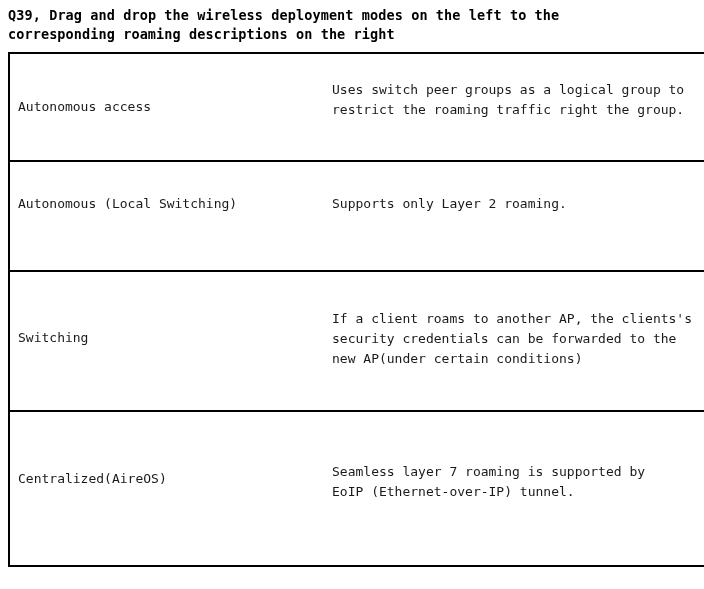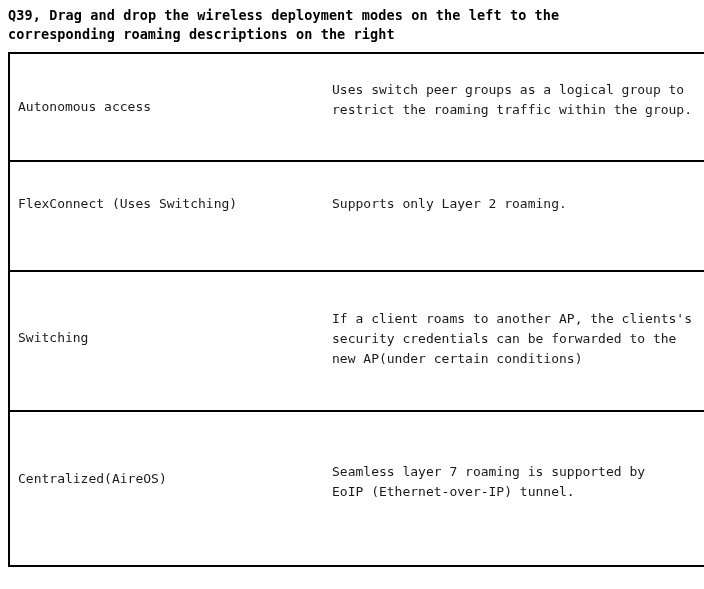--- a/index.html
+++ b/index.html
@@ -93,26 +93,26 @@
   </p>
 
   <table class="match-table">
     <tbody>
       <tr class="row-1">
         <td class="left-cell">
           <span>Autonomous access</span>
         </td>
         <td class="right-cell">
           <span class="desc">Uses switch peer groups as a logical group to
-restrict the roaming traffic within the group.</span>
+restrict the roaming traffic right the group.</span>
         </td>
       </tr>
       <tr class="row-2">
         <td class="left-cell">
-          <span>FlexConnect (Uses Switching)</span>
+          <span>Autonomous (Local Switching)</span>
         </td>
         <td class="right-cell">
           <span class="desc">Supports only Layer 2 roaming.</span>
         </td>
       </tr>
       <tr class="row-3">
         <td class="left-cell">
           <span>Switching</span>
         </td>
         <td class="right-cell">

